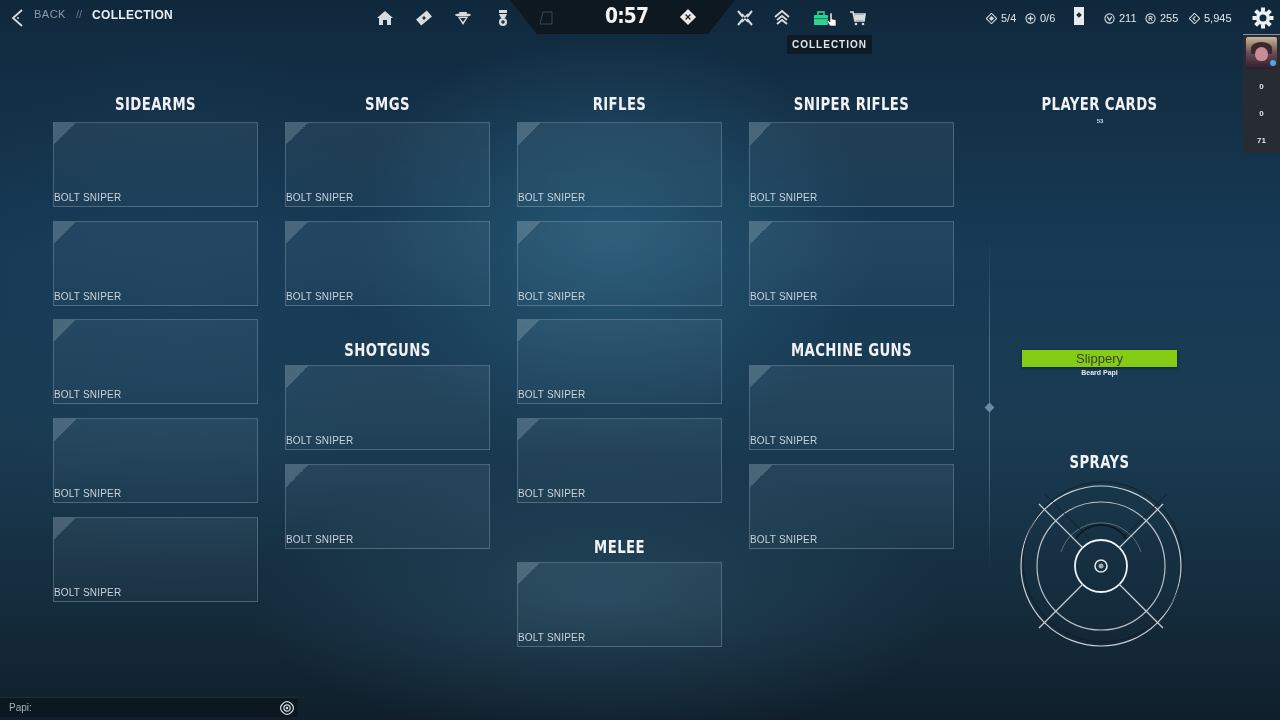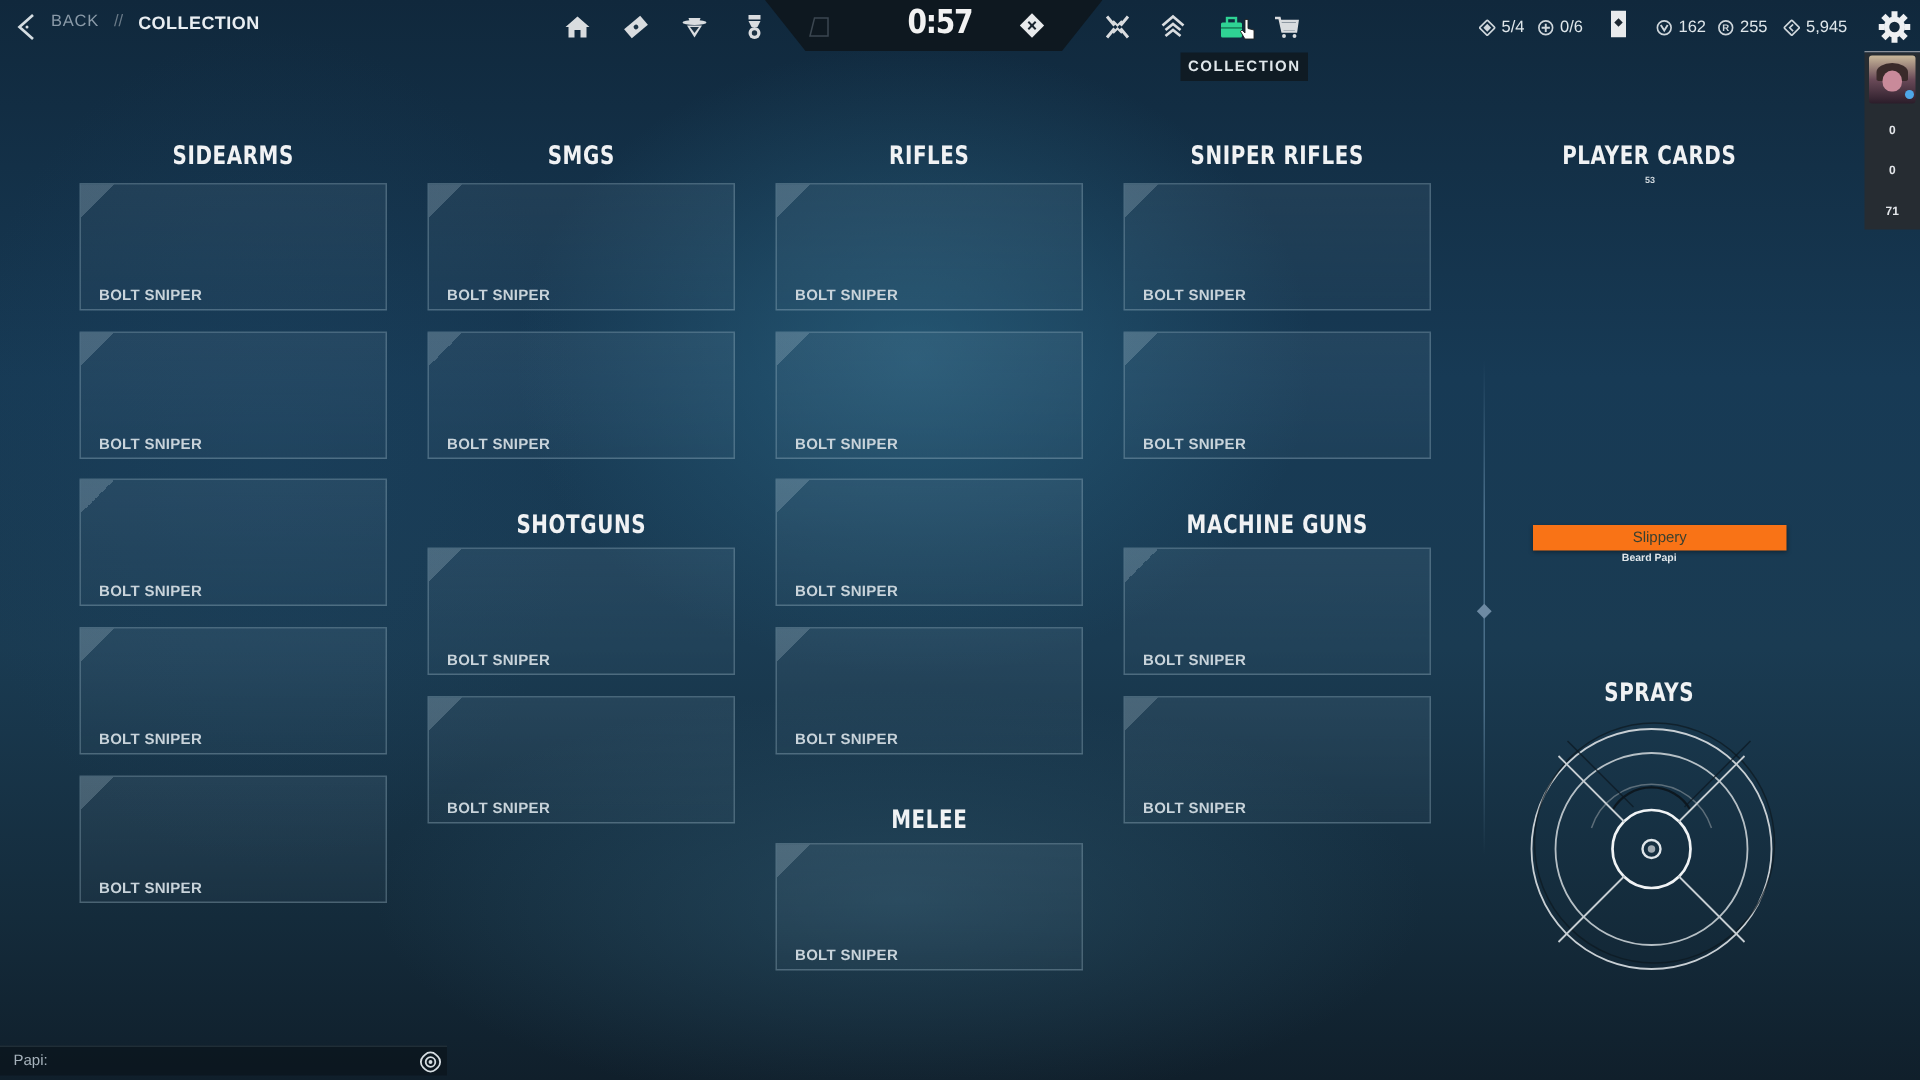--- a/index.html
+++ b/index.html
@@ -72,30 +72,30 @@
     position: absolute; width: 205px; height: 85px;
     background: linear-gradient(180deg, rgba(150,180,200,0.10), rgba(120,150,170,0.06));
     border: 1px solid rgba(170,195,210,0.30);
     cursor: pointer;
   }
   .slot::before {
     content: ""; position: absolute; left: 0; top: 0; width: 22px; height: 22px;
     background: linear-gradient(135deg, rgba(200,220,230,0.22) 0%, rgba(200,220,230,0.22) 50%, transparent 50%);
   }
   .slot-label {
-    position: absolute; left: 12px; bottom: 3px; font-size: 10px; color: #c8d3da; letter-spacing: 0.2px; font-weight: bold;
+    position: absolute; left: 0; bottom: 3px; font-size: 10px; color: #c8d3da; letter-spacing: 0.2px;
   }
 
   
   .pc-count { position: absolute; left: 1085px; top: 118px; width: 30px; text-align: center; font-size: 6px; color: #d0d8de; font-weight: bold; }
   .divider-line { position: absolute; left: 989px; top: 240px; width: 1px; height: 330px; background: linear-gradient(180deg, rgba(120,160,190,0) 0%, rgba(120,160,190,0.5) 30%, rgba(120,160,190,0.5) 70%, rgba(120,160,190,0) 100%); }
   .divider-diamond { position: absolute; left: 986px; top: 404px; width: 7px; height: 7px; background: #6d8aa3; transform: rotate(45deg); }
   .title-banner {
-    position: absolute; left: 1022px; top: 350px; width: 169px; height: 17px;
-    background: #f97316; color: #3a4030; font-size: 10px; text-align: center; line-height: 17px;
+    position: absolute; left: 1022px; top: 350px; width: 155px; height: 17px;
+    background: #84cc16; color: #3a4030; font-size: 13px; text-align: center; line-height: 17px;
     box-shadow: 0 1px 3px rgba(0,0,0,0.4); cursor: pointer;
   }
   .player-name { position: absolute; left: 1022px; top: 369px; width: 155px; text-align: center; font-size: 7px; color: #e0e6ea; font-weight: bold; }
   .spray-wheel { position: absolute; left: 1015px; top: 480px; width: 172px; height: 172px; cursor: pointer; }
 
   
   .party {
     position: absolute; left: 0; top: 697px; width: 298px; height: 20px;
     background: rgba(12,22,30,0.85); border-top: 1px solid rgba(90,110,125,0.25);
   }
@@ -216,21 +216,21 @@
     <svg viewBox="0 0 10 18" style="width:10px;height:18px">
         <rect x="0" y="0" width="10" height="18" fill="#e8eaec"></rect>
         <rect x="3" y="6" width="4" height="4" transform="rotate(45 5 8)" fill="#1b2630"></rect>
       </svg>
   </div>
   <div class="stats" style="left:1104px">
     <svg class="ic" viewBox="0 0 12 12">
         <circle cx="6" cy="6" r="5" fill="none" stroke="#cfd6db" stroke-width="1.2"></circle>
         <path d="M3.5 4 L6 8 L8.5 4" stroke="#cfd6db" stroke-width="1.4" fill="none"></path>
       </svg>
-    <span>162</span>
+    <span>211</span>
   </div>
   <div class="stats" style="left:1145px">
     <svg class="ic" viewBox="0 0 12 12">
         <circle cx="6" cy="6" r="5" fill="none" stroke="#cfd6db" stroke-width="1.2"></circle>
         <text x="6" y="8.5" font-size="7" text-anchor="middle" fill="#cfd6db" font-family="Liberation Sans, sans-serif" font-weight="bold">R</text>
       </svg>
     <span>255</span>
   </div>
   <div class="stats" style="left:1189px">
     <svg class="ic" viewBox="0 0 12 12">

